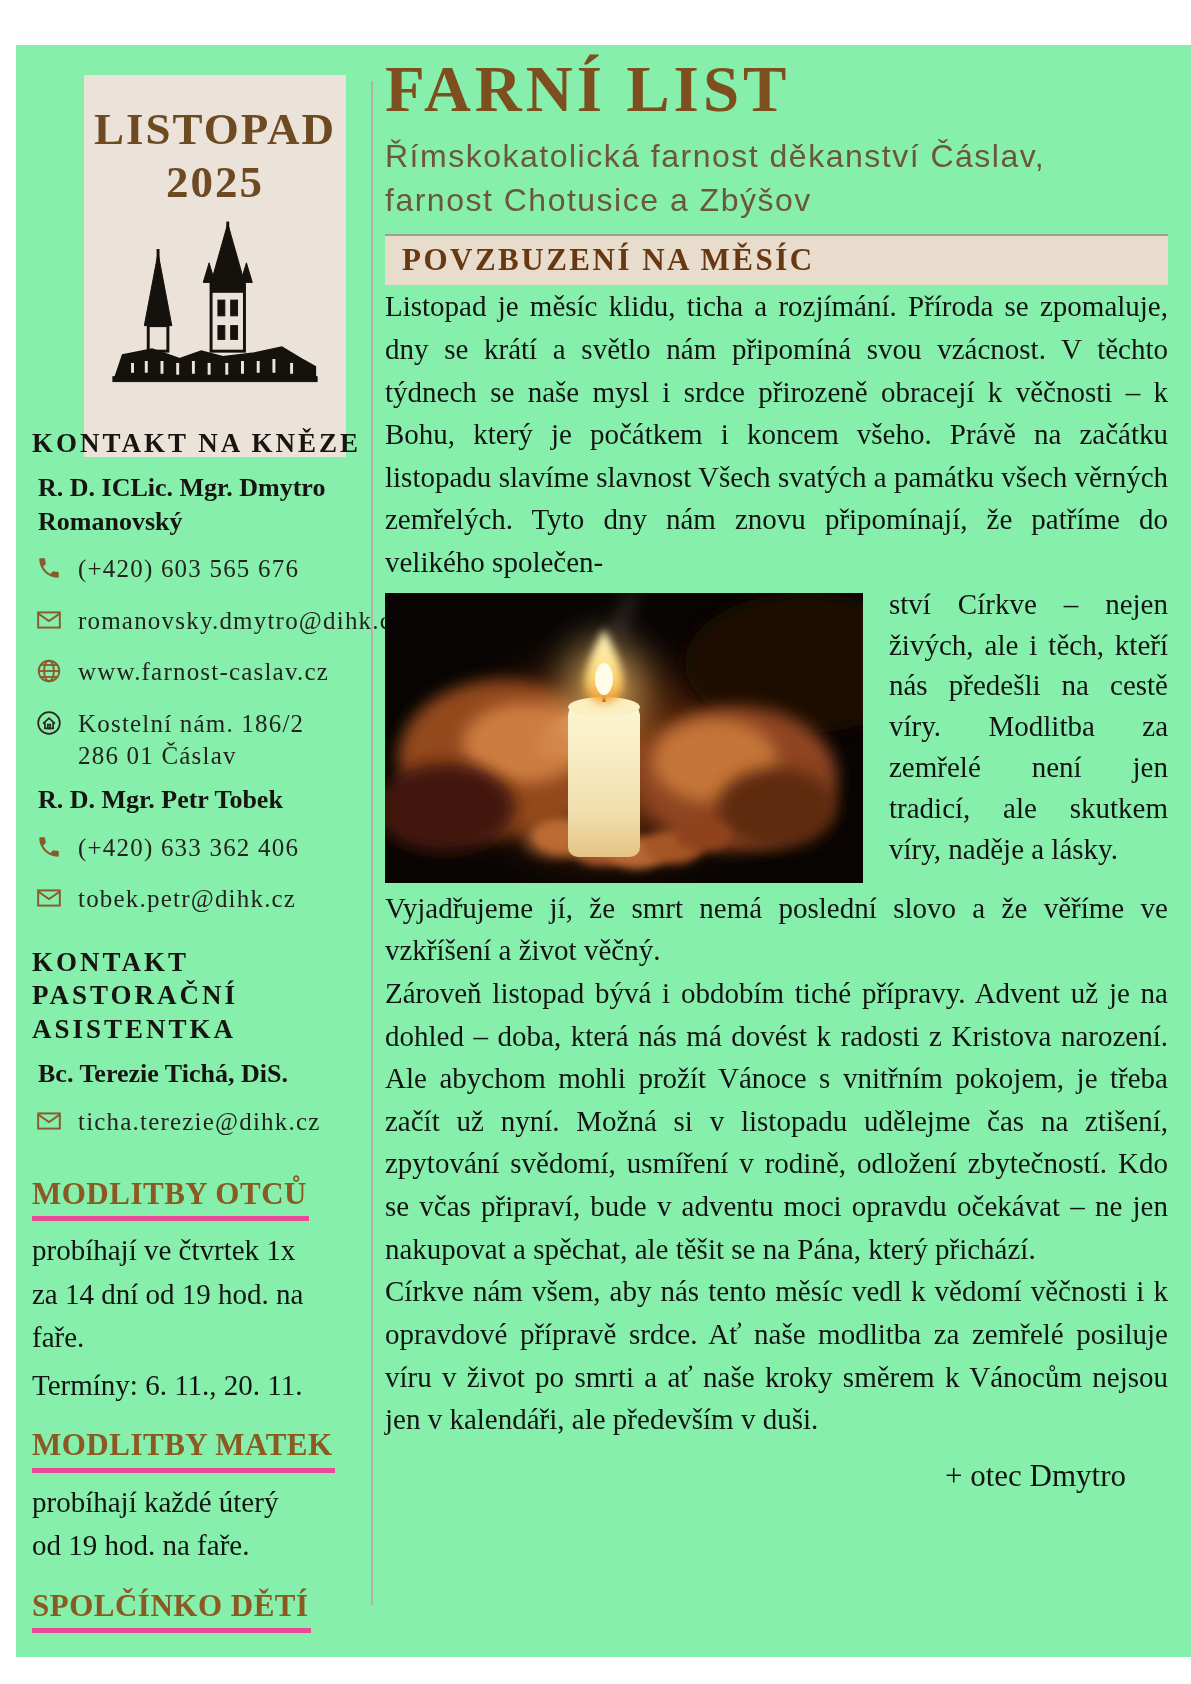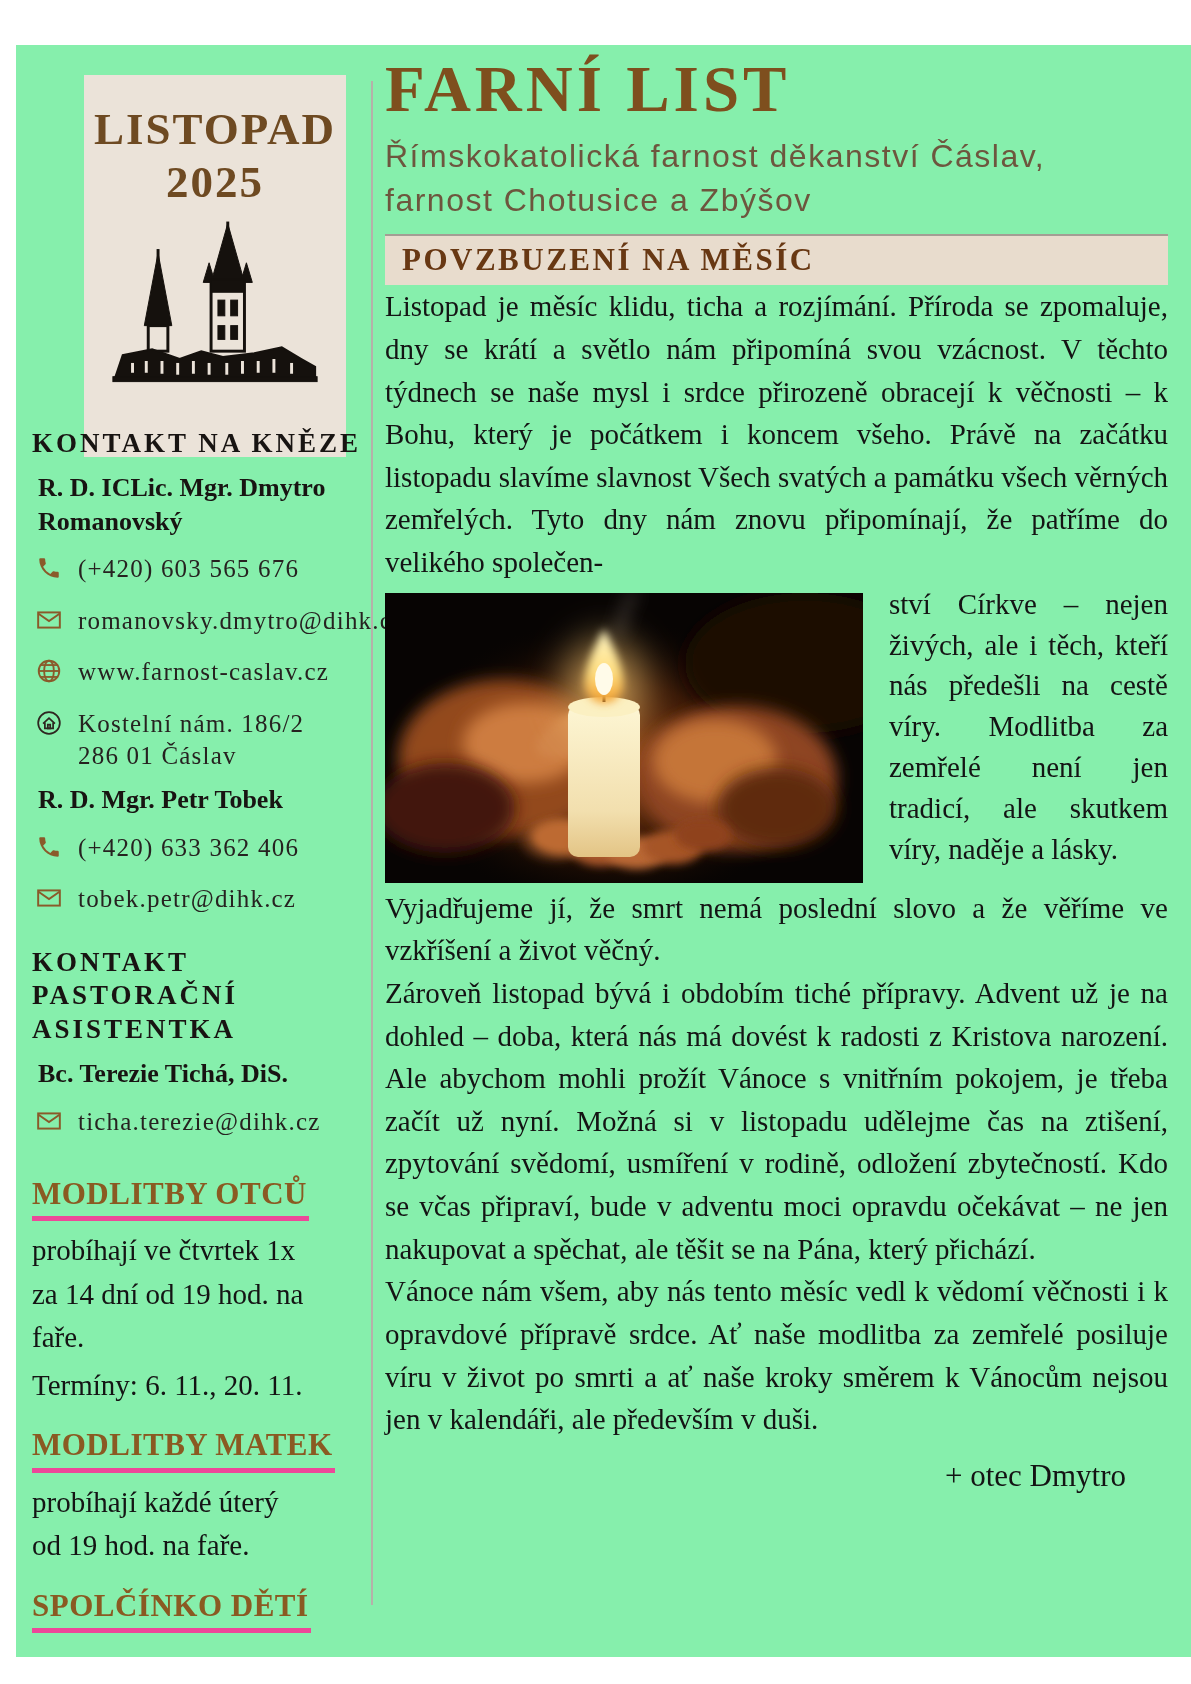--- a/index.html
+++ b/index.html
@@ -315,19 +315,19 @@
         <path d="M219,36 C231,58 238,76 238,91 A19,19 0 1 1 200,91 C200,76 207,58 219,36 Z" fill="url(#gFlame)" filter="url(#b4)"></path>
         <ellipse cx="219" cy="86" rx="9" ry="16" fill="#fffbe9"></ellipse>
 
         <path d="M228,44 C246,26 232,14 252,0" stroke="#9a8c80" stroke-opacity="0.28" stroke-width="10" fill="none" filter="url(#b8)"></path>
       </svg>
 
       <p class="p-wrap">ství Církve – nejen živých, ale i těch, kteří nás předešli na cestě víry. Modlitba za zemřelé není jen tradicí, ale skutkem víry, naděje a lásky.</p>
 
       <p class="p-clear">Vyjadřujeme jí, že smrt nemá poslední slovo a že věříme ve vzkříšení a život věčný.</p>
       <p class="p-next">Zároveň listopad bývá i obdobím tiché přípravy. Advent už je na dohled – doba, která nás má dovést k radosti z Kristova narození. Ale abychom mohli prožít Vánoce s vnitřním pokojem, je třeba začít už nyní. Možná si v listopadu udělejme čas na ztišení, zpytování svědomí, usmíření v rodině, odložení zbytečností. Kdo se včas připraví, bude v adventu moci opravdu očekávat – ne jen nakupovat a spěchat, ale těšit se na Pána, který přichází.</p>
-      <p class="p-next">Vánoce nám všem, aby nás tento měsíc vedl k vědomí věčnosti i k opravdové přípravě srdce. Ať naše modlitba za zemřelé posiluje víru v život po smrti a ať naše kroky směrem k Vánocům nejsou jen v kalendáři, ale především v duši.</p>
+      <p class="p-next">Církve nám všem, aby nás tento měsíc vedl k vědomí věčnosti i k opravdové přípravě srdce. Ať naše modlitba za zemřelé posiluje víru v život po smrti a ať naše kroky směrem k Vánocům nejsou jen v kalendáři, ale především v duši.</p>
 
       <div class="signature">+ otec Dmytro</div>
     </div>
   </div>
 
 </div>
 
 </body></html>

